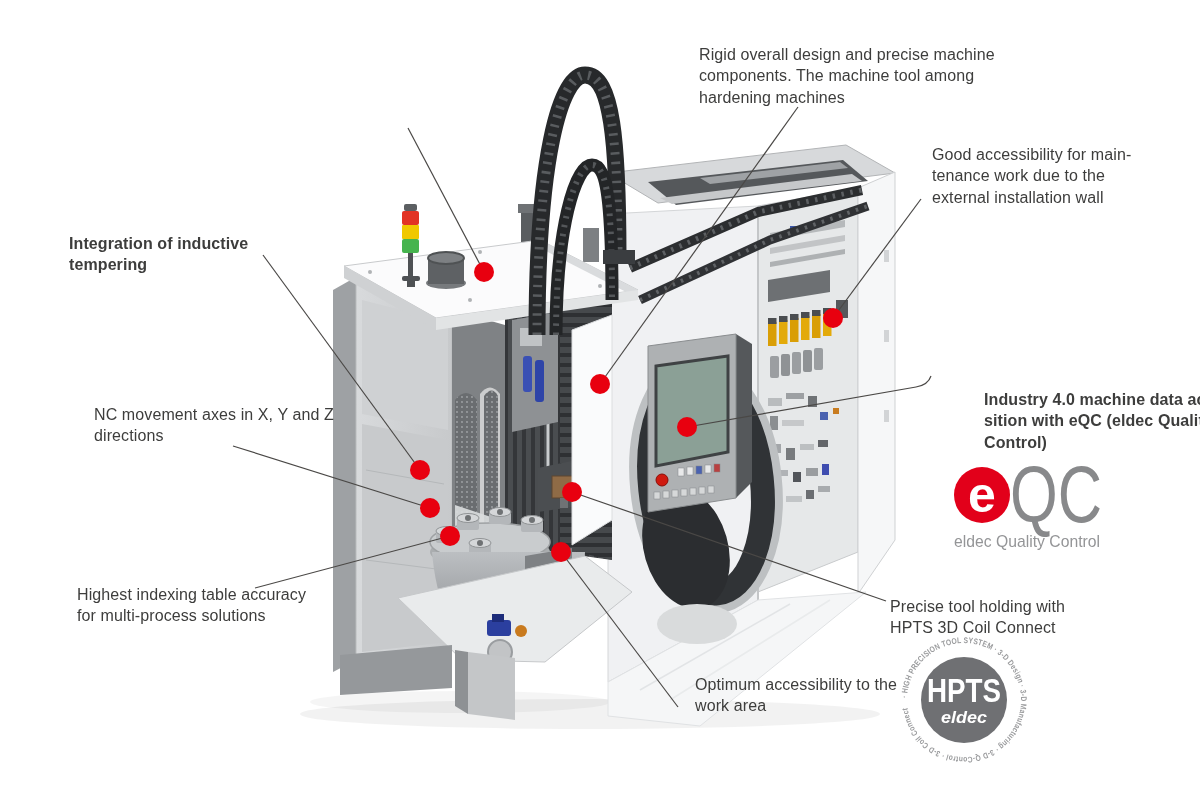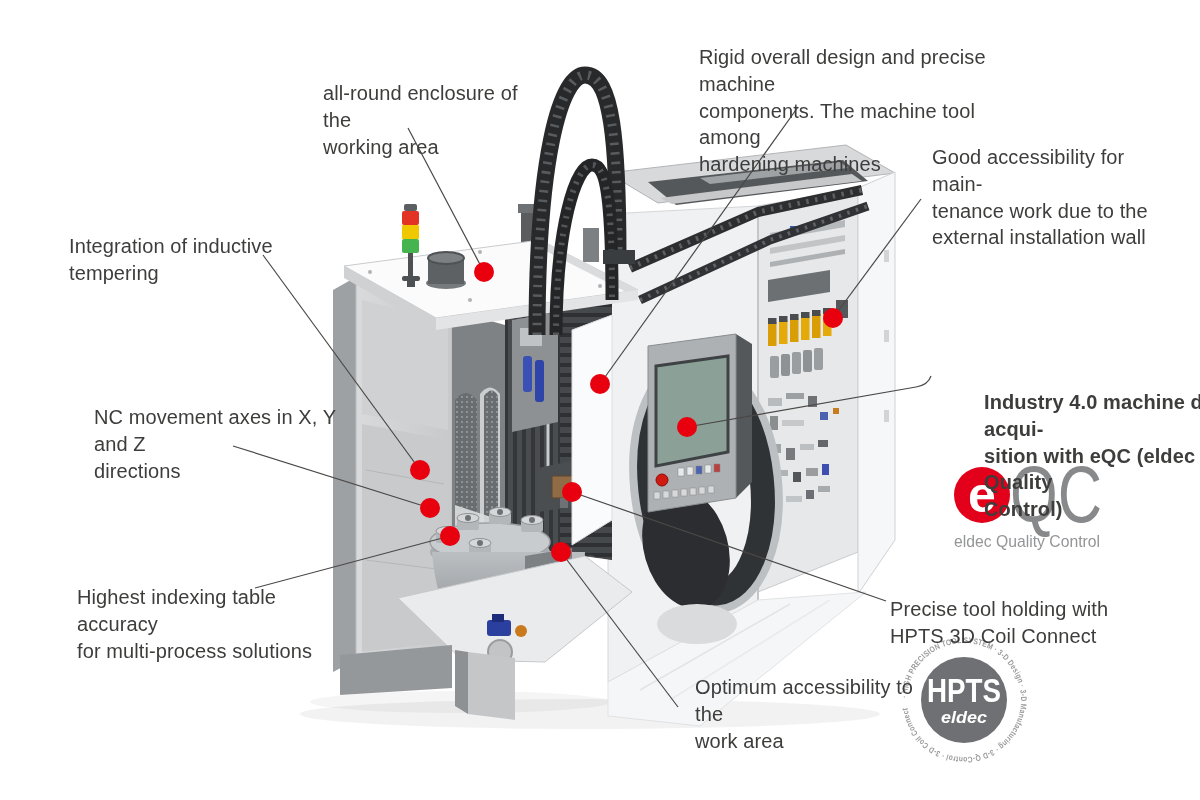--- a/index.html
+++ b/index.html
@@ -1,19 +1,19 @@
 <!DOCTYPE html>
 <html><head>
 <meta charset="utf-8">
 <style>
   html,body{margin:0;padding:0;background:#ffffff;}
   .stage{position:relative;width:1200px;height:800px;background:#ffffff;overflow:hidden;
          font-family:"Liberation Sans",sans-serif;}
   .machine-svg{position:absolute;left:0;top:0;}
-  .label{position:absolute;font-size:20px;line-height:1.34;color:#3d3d3c;
+  .label{position:absolute;font-size:16px;line-height:1.34;color:#3d3d3c;
          white-space:pre-line;letter-spacing:.1px;}
 </style>
 </head>
 <body>
 
 <div class="stage">
 
 <svg class="machine-svg" width="1200" height="800" viewBox="0 0 1200 800">
   <defs>
     <pattern id="mesh" width="5" height="5" patternUnits="userSpaceOnUse">
@@ -306,29 +306,27 @@
     </defs>
     <circle cx="0" cy="0" r="43" fill="#6f7073"></circle>
     <text x="0" y="2" text-anchor="middle" font-size="34" font-weight="bold" fill="#ffffff" textLength="74" lengthAdjust="spacingAndGlyphs">HPTS</text>
     <text x="0" y="23" text-anchor="middle" font-size="16" font-style="italic" font-weight="bold" fill="#ffffff" textLength="46" lengthAdjust="spacingAndGlyphs">eldec</text>
     <text font-size="8.2" font-weight="bold" fill="#9a9b9d" letter-spacing="0.3">
       <textPath href="#hptsRing" startOffset="2" textLength="348" lengthAdjust="spacingAndGlyphs">· HIGH PRECISION TOOL SYSTEM · 3-D Design · 3-D Manufacturing · 3-D Q-Control · 3-D Coil Connect</textPath>
     </text>
   </g>
 </svg>
 
-<div class="label" style="left:323px;top:80px;width:200px;">all-round enclosure of the
-working area</div>
 <div class="label" style="left:699px;top:44px;width:300px;">Rigid overall design and precise machine
 components. The machine tool among
 hardening machines</div>
 <div class="label" style="left:932px;top:144px;width:240px;">Good accessibility for main-
 tenance work due to the
 external installation wall</div>
-<div class="label" style="left:69px;top:233px;width:260px;">Integration of inductive tempering</div>
+<div class="label" style="left:69px;top:233px;width:260px;font-weight:bold;">Integration of inductive tempering</div>
 <div class="label" style="left:984px;top:389px;width:260px;font-weight:bold;">Industry 4.0 machine data acqui-
 sition with eQC (eldec Quality
 Control)</div>
 <div class="label" style="left:50px;top:404px;width:250px;margin-left:44px;">NC movement axes in X, Y and Z
 directions</div>
 <div class="label" style="left:36px;top:584px;width:250px;margin-left:41px;">Highest indexing table accuracy
 for multi-process solutions</div>
 <div class="label" style="left:890px;top:596px;width:220px;">Precise tool holding with
 HPTS 3D Coil Connect</div>
 <div class="label" style="left:695px;top:674px;width:220px;">Optimum accessibility to the

